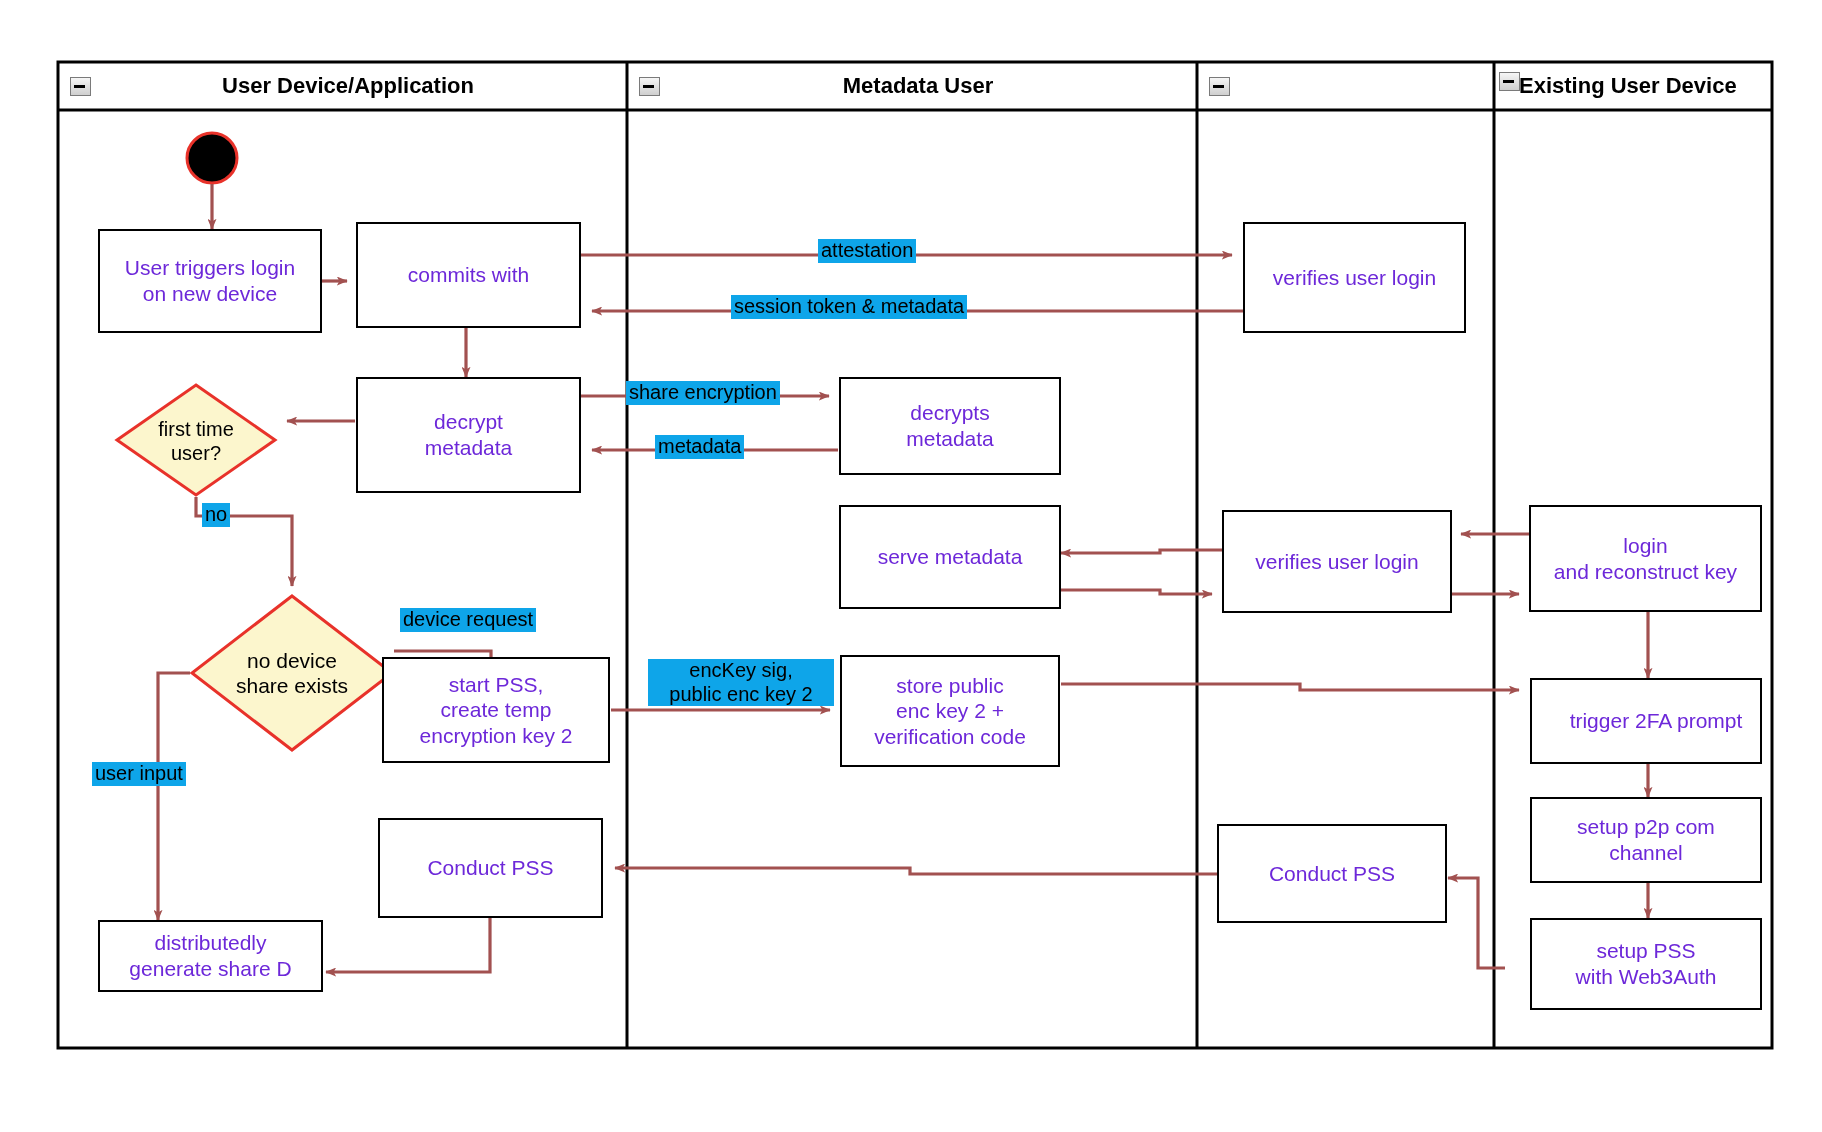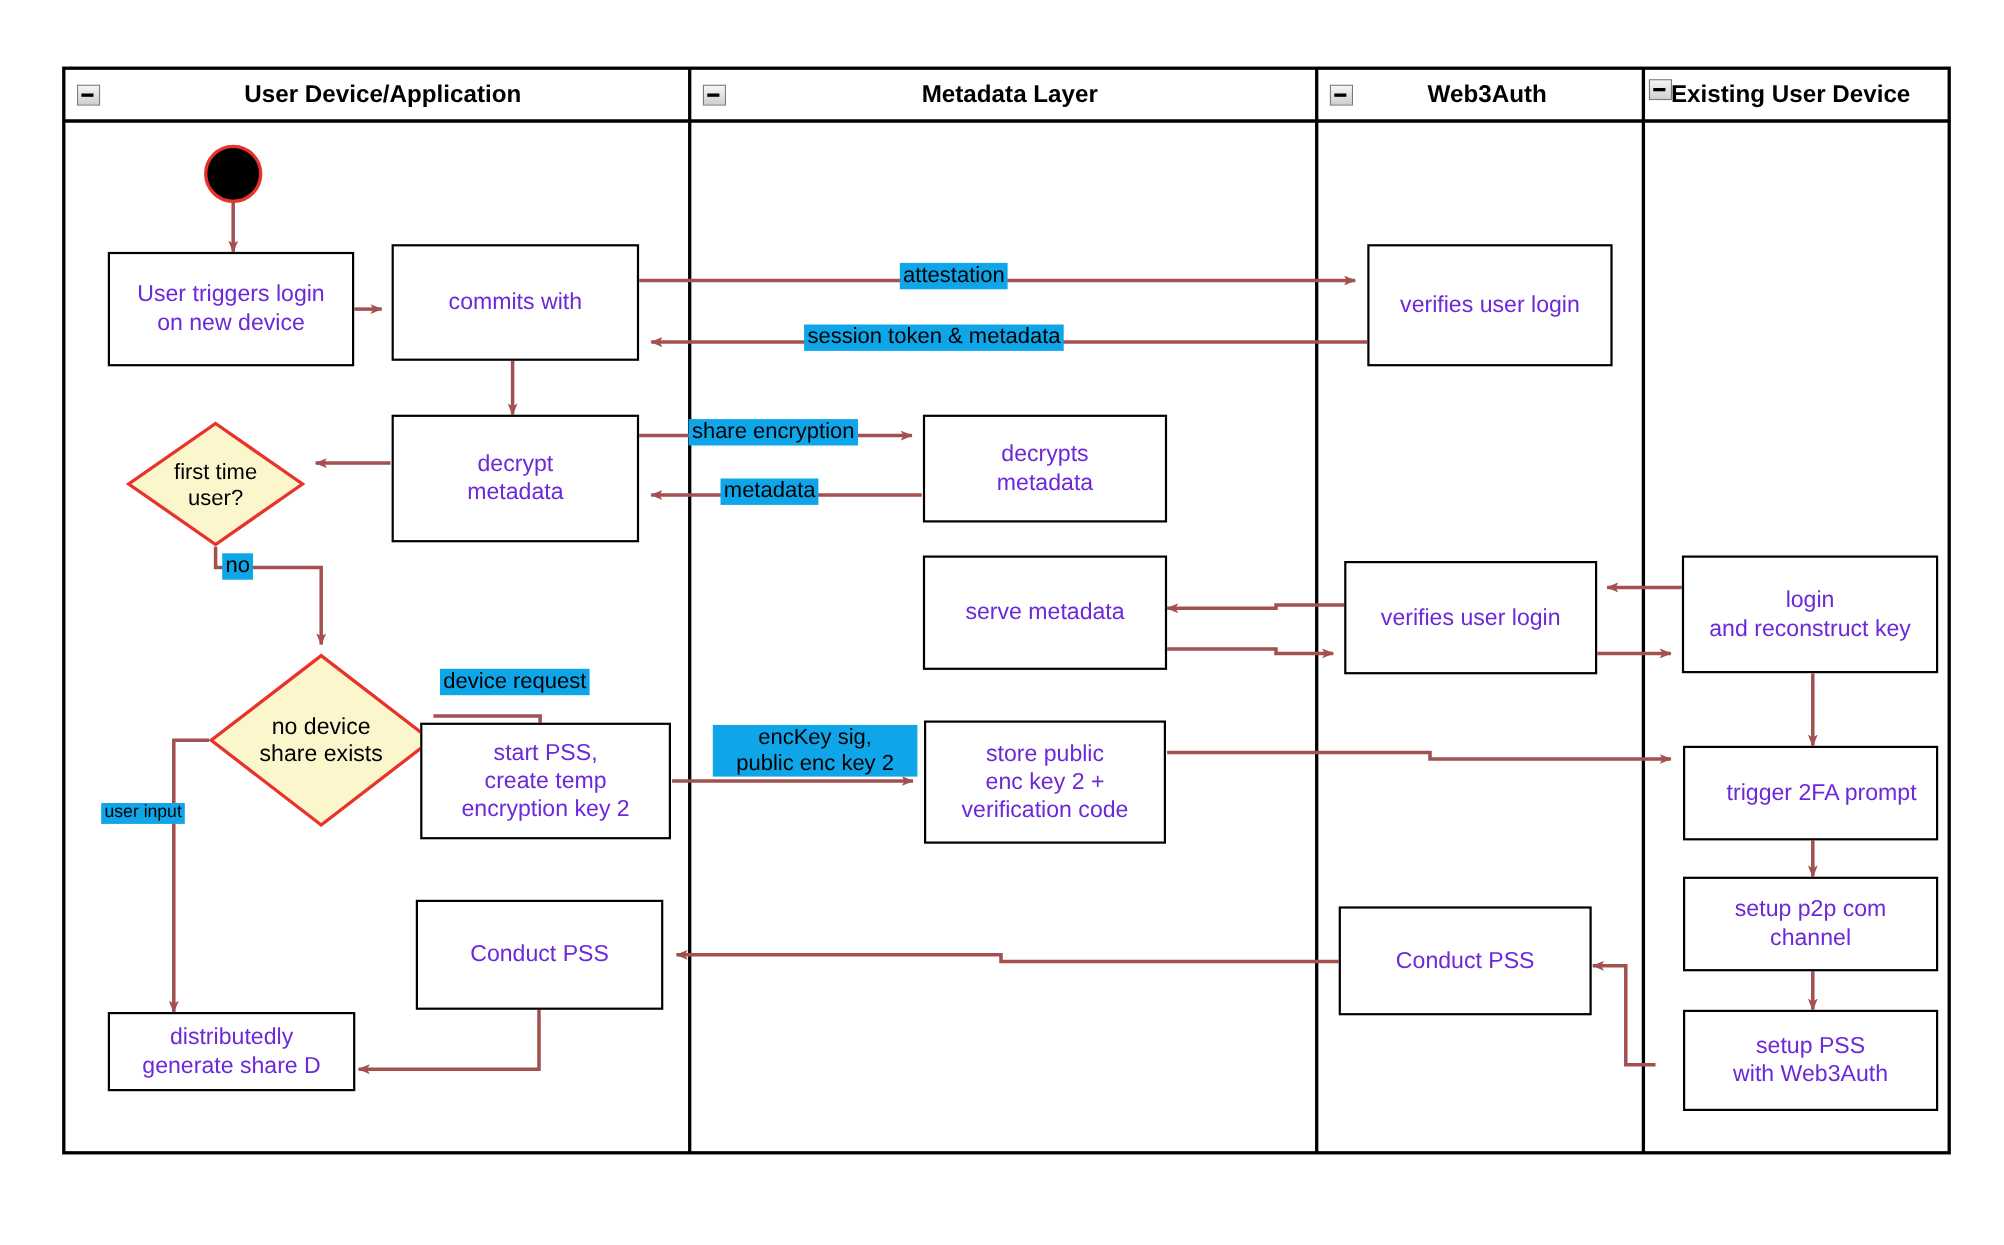--- a/index.html
+++ b/index.html
@@ -93,24 +93,23 @@
       <path d="M1505,968 L1478,968 L1478,878 L1448,878" marker-end="url(#ah)"></path>
 
       <path d="M490,918 L490,972 L326,972" marker-end="url(#ah)"></path>
     </g>
   </svg>
 
   <div class="collapse-box" style="left:70px;top:77px;"></div>
   <div class="lane-title" style="left:78px;top:62px;width:540px;height:48px;font-size:22px;">User Device/Application</div>
 
   <div class="collapse-box" style="left:639px;top:77px;"></div>
-  <div class="lane-title" style="left:648px;top:62px;width:540px;height:48px;font-size:22px;">Metadata Layer</div>
+  <div class="lane-title" style="left:648px;top:62px;width:540px;height:48px;font-size:22px;">Metadata User</div>
 
   <div class="collapse-box" style="left:1209px;top:77px;"></div>
-  <div class="lane-title" style="left:1218px;top:62px;width:268px;height:48px;font-size:22px;">Web3Auth</div>
 
   <div class="collapse-box" style="left:1499px;top:72px;"></div>
   <div class="lane-title" style="left:1519px;top:62px;width:250px;height:48px;font-size:22px;justify-content:flex-start;">Existing User Device</div>
 
   <div class="node" style="left:98px;top:229px;width:224px;height:104px;font-size:21px;">
     <span>User triggers login<br>on new device</span>
     </div>
 
   <div class="node" style="left:356px;top:222px;width:225px;height:106px;font-size:21px;">
     <span>commits with</span>
@@ -185,17 +184,17 @@
   <div class="edge-label" style="left:731px;top:295px;font-size:20px;">session token &amp; metadata</div>
 
   <div class="edge-label" style="left:626px;top:381px;font-size:20px;">share encryption</div>
 
   <div class="edge-label" style="left:655px;top:435px;font-size:20px;">metadata</div>
 
   <div class="edge-label" style="left:202px;top:503px;font-size:20px;">no</div>
 
   <div class="edge-label" style="left:400px;top:608px;font-size:20px;">device request</div>
 
-  <div class="edge-label" style="left:92px;top:730px;font-size:16px;">user input</div>
+  <div class="edge-label" style="left:92px;top:762px;font-size:20px;">user input</div>
 
   <div class="edge-label" style="left:648px;top:659px;width:180px;font-size:20px;">encKey sig,<br>public enc key 2</div>
 
 </div>
 
 </body></html>

